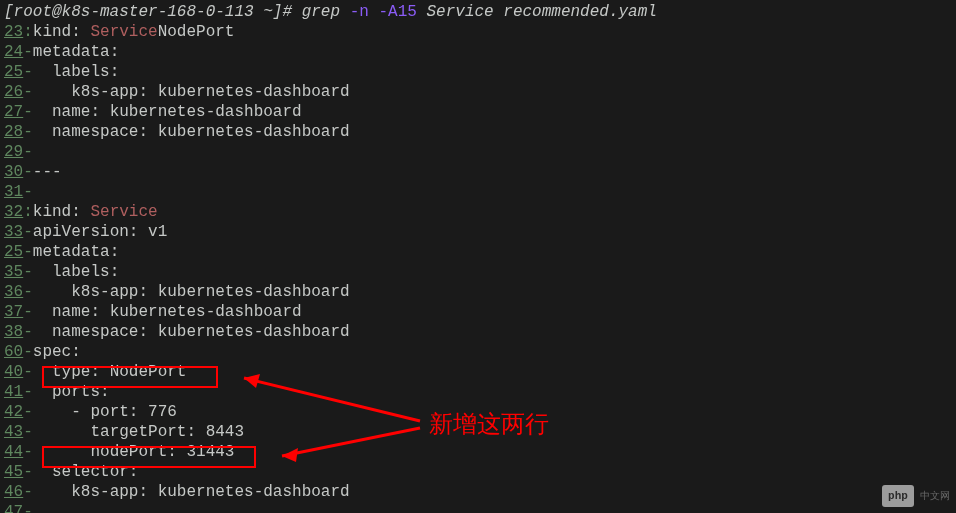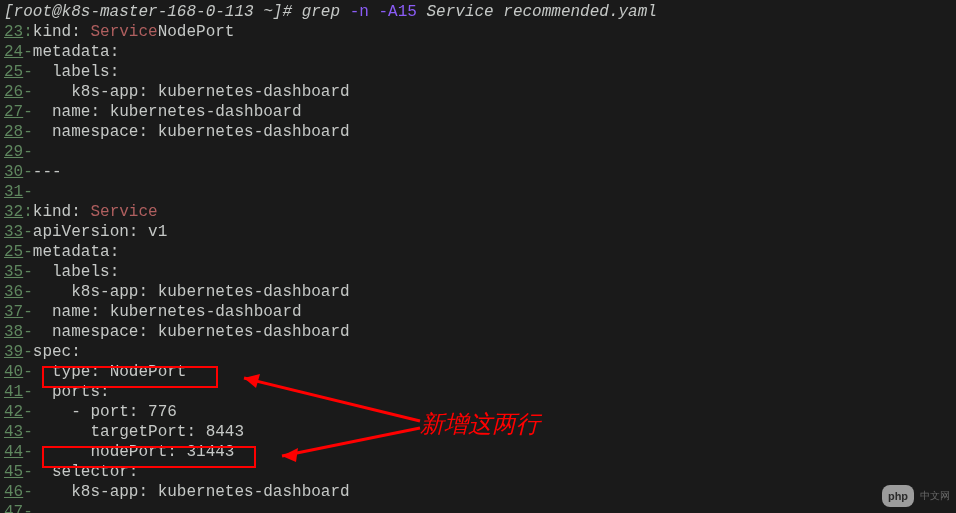--- a/index.html
+++ b/index.html
@@ -61,28 +61,28 @@
       right: 6px;
       display: flex;
       align-items: center;
       gap: 6px;
       opacity: 0.7;
     }
     .watermark-logo {
       width: 32px;
       height: 22px;
       background: #d4d4d4;
-      border-radius: 8px;
+      border-radius: 3px;
       display: flex;
       align-items: center;
       justify-content: center;
       font-size: 11px;
       font-weight: bold;
       color: #333;
-      font-family: Liberation Sans, sans-serif;
+      font-family: Liberation Mono, monospace;
     }
     .watermark-text {
       color: #888;
       font-size: 10px;
       font-family: sans-serif;
     }
   </style>
 </head>
 <body>
 
@@ -97,21 +97,21 @@
     <div class="terminal-line"><span class="line-num">29</span><span class="sep">-</span><span></span></div>
     <div class="terminal-line"><span class="line-num">30</span><span class="sep">-</span><span>---</span></div>
     <div class="terminal-line"><span class="line-num">31</span><span class="sep">-</span><span></span></div>
     <div class="terminal-line"><span class="line-num">32</span><span class="sep">:</span><span>kind: </span><span class="highlight-red">Service</span></div>
     <div class="terminal-line"><span class="line-num">33</span><span class="sep">-</span><span>apiVersion: v1</span></div>
     <div class="terminal-line"><span class="line-num">25</span><span class="sep">-</span><span>metadata:</span></div>
     <div class="terminal-line"><span class="line-num">35</span><span class="sep">-</span><span>  labels:</span></div>
     <div class="terminal-line"><span class="line-num">36</span><span class="sep">-</span><span>    k8s-app: kubernetes-dashboard</span></div>
     <div class="terminal-line"><span class="line-num">37</span><span class="sep">-</span><span>  name: kubernetes-dashboard</span></div>
     <div class="terminal-line"><span class="line-num">38</span><span class="sep">-</span><span>  namespace: kubernetes-dashboard</span></div>
-    <div class="terminal-line"><span class="line-num">39</span><span class="sep">-</span><span>spec:</span></div>
+    <div class="terminal-line"><span class="line-num">60</span><span class="sep">-</span><span>spec:</span></div>
     <div class="terminal-line"><span class="line-num">40</span><span class="sep">-</span><span>  type: NodePort</span></div>
     <div class="terminal-line"><span class="line-num">41</span><span class="sep">-</span><span>  ports:</span></div>
     <div class="terminal-line"><span class="line-num">42</span><span class="sep">-</span><span>    - port: 776</span></div>
     <div class="terminal-line"><span class="line-num">43</span><span class="sep">-</span><span>      targetPort: 8443</span></div>
     <div class="terminal-line"><span class="line-num">44</span><span class="sep">-</span><span>      nodePort: 31443</span></div>
     <div class="terminal-line"><span class="line-num">45</span><span class="sep">-</span><span>  selector:</span></div>
     <div class="terminal-line"><span class="line-num">46</span><span class="sep">-</span><span>    k8s-app: kubernetes-dashboard</span></div>
     <div class="terminal-line"><span class="line-num">47</span><span class="sep">-</span><span></span></div>
   </div>
 
@@ -120,18 +120,18 @@
 
 <svg class="arrow-svg" style="left:0; top:0; width:956px; height:513px;">
 
   <line x1="420" y1="421" x2="244" y2="378" stroke="#ff0000" stroke-width="3"></line>
   <polygon points="244,378 260,374 256,388" fill="#ff0000"></polygon>
 
   <line x1="420" y1="428" x2="282" y2="456" stroke="#ff0000" stroke-width="3"></line>
   <polygon points="282,456 298,448 296,462" fill="#ff0000"></polygon>
 </svg>
 
-<div class="annotation-text" style="left:420px; top:408px;font-style:italic;">新增这两行</div>
+<div class="annotation-text" style="left:429px; top:408px;">新增这两行</div>
 
 <div class="watermark">
   <div class="watermark-logo">php</div>
   <div class="watermark-text">中文网</div>
 </div>
 
 </body></html>

